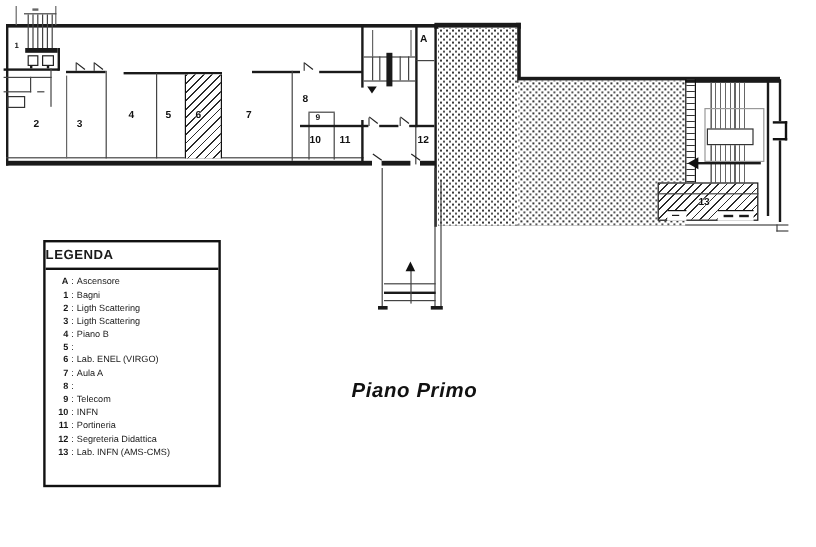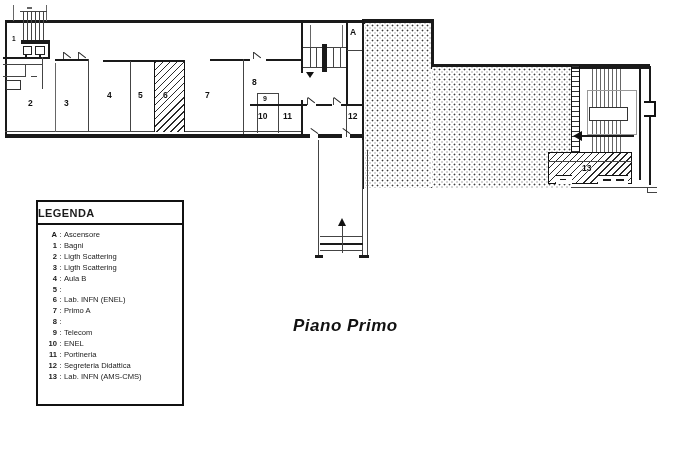--- a/index.html
+++ b/index.html
@@ -187,49 +187,49 @@
         <span class="lg-label">Ligth Scattering</span>
       </div>
     <div class="lg-row">
         <span class="lg-num">3</span>
         <span class="lg-colon">:</span>
         <span class="lg-label">Ligth Scattering</span>
       </div>
     <div class="lg-row">
         <span class="lg-num">4</span>
         <span class="lg-colon">:</span>
-        <span class="lg-label">Aula B</span>
+        <span class="lg-label">Piano B</span>
       </div>
     <div class="lg-row">
         <span class="lg-num">5</span>
         <span class="lg-colon">:</span>
       </div>
     <div class="lg-row">
         <span class="lg-num">6</span>
         <span class="lg-colon">:</span>
-        <span class="lg-label">Lab. INFN (ENEL)</span>
+        <span class="lg-label">Lab. ENEL (VIRGO)</span>
       </div>
     <div class="lg-row">
         <span class="lg-num">7</span>
         <span class="lg-colon">:</span>
-        <span class="lg-label">Primo A</span>
+        <span class="lg-label">Aula A</span>
       </div>
     <div class="lg-row">
         <span class="lg-num">8</span>
         <span class="lg-colon">:</span>
       </div>
     <div class="lg-row">
         <span class="lg-num">9</span>
         <span class="lg-colon">:</span>
         <span class="lg-label">Telecom</span>
       </div>
     <div class="lg-row">
         <span class="lg-num">10</span>
         <span class="lg-colon">:</span>
-        <span class="lg-label">ENEL</span>
+        <span class="lg-label">INFN</span>
       </div>
     <div class="lg-row">
         <span class="lg-num">11</span>
         <span class="lg-colon">:</span>
         <span class="lg-label">Portineria</span>
       </div>
     <div class="lg-row">
         <span class="lg-num">12</span>
         <span class="lg-colon">:</span>
         <span class="lg-label">Segreteria Didattica</span>

